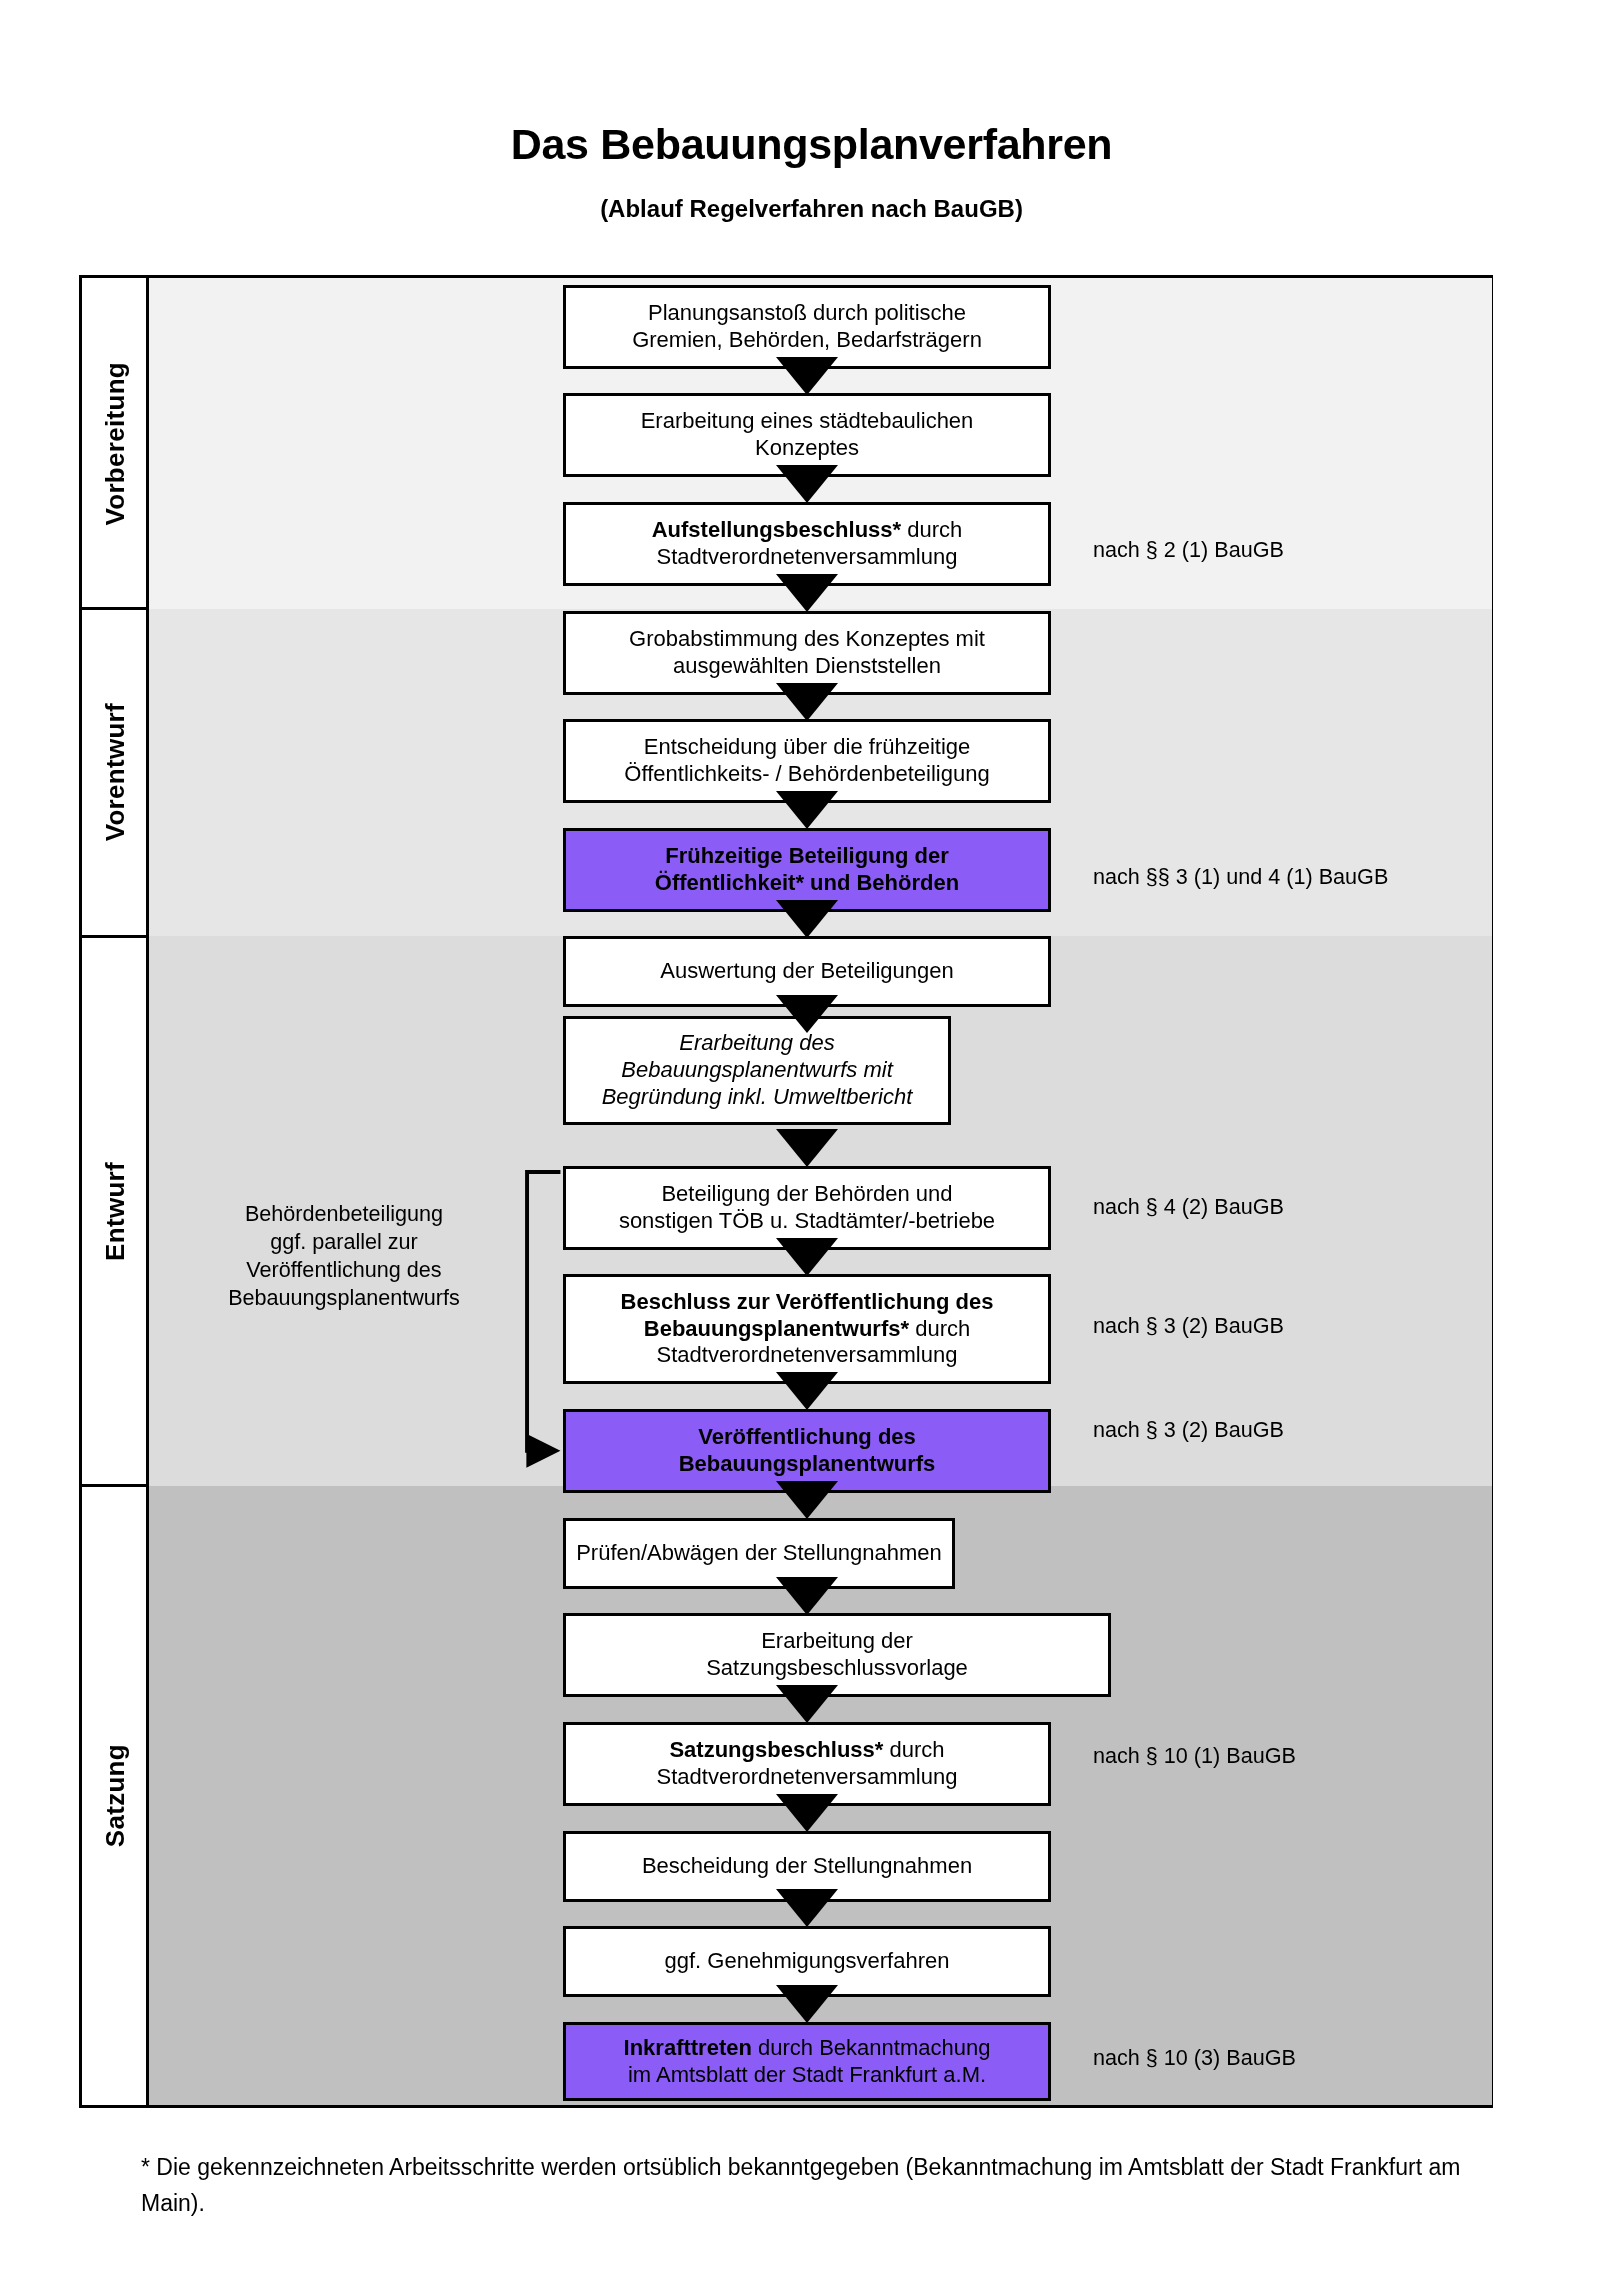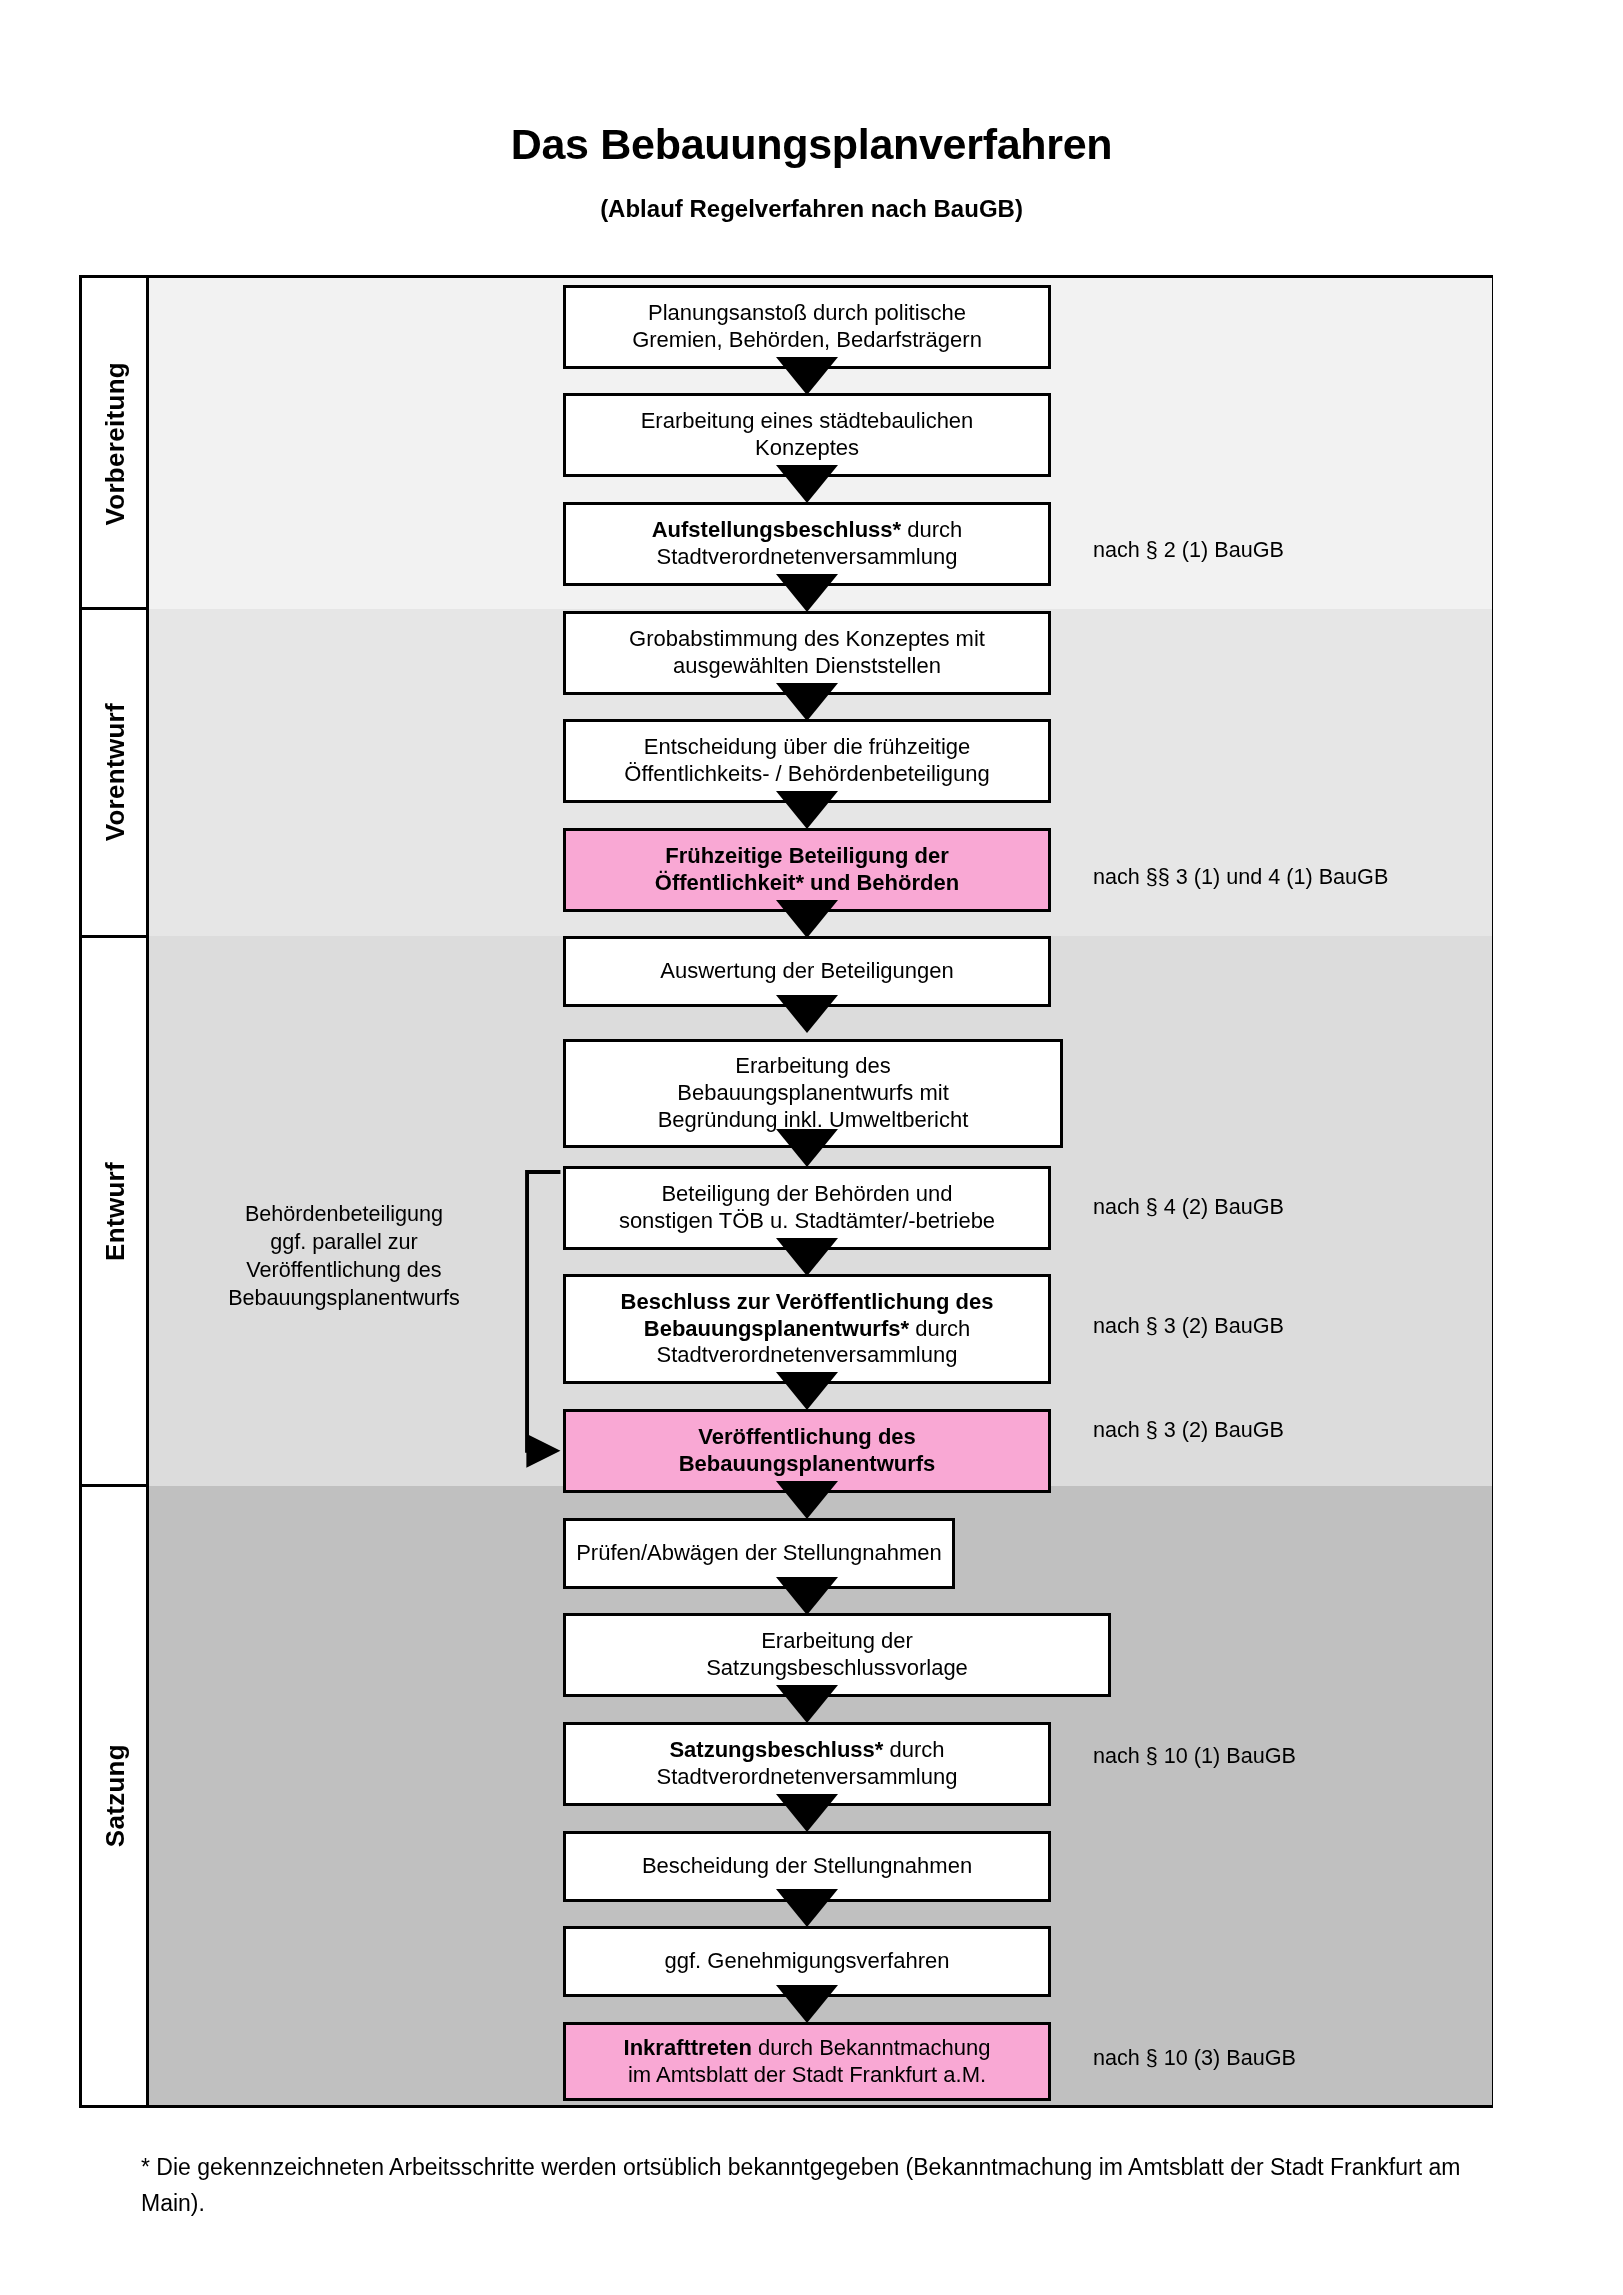--- a/index.html
+++ b/index.html
@@ -68,21 +68,21 @@
     border: 3.3px solid #000;
     background: #ffffff;
     display: flex; flex-direction: column;
     align-items: center; justify-content: center;
     text-align: center;
     font-size: 22px;
     line-height: 1.22;
     padding: 2.6px 6.5px;
     z-index: 4;
   }
-  .pbox.blue { background: #f9a8d4; }
+  .pbox.blue { background: #8b5cf6; }
   .pbox .ln { display: block; white-space: nowrap; }
   .pbox b { font-weight: bold; }
 
   
   .darrow {
     position: absolute;
     width: 0; height: 0;
     border-left: 31px solid transparent;
     border-right: 31px solid transparent;
     border-top: 38px solid #000;
@@ -175,21 +175,21 @@
         <span class="ln"><span>Entscheidung über die frühzeitige</span></span>
         <span class="ln"><span>Öffentlichkeits- / Behördenbeteiligung</span></span>
       </div>
       <div class="pbox blue" style="left: 481px; top: 550px; width: 488px; height: 84px;">
         <span class="ln"><b>Frühzeitige Beteiligung der</b></span>
         <span class="ln"><b>Öffentlichkeit* und Behörden</b></span>
       </div>
       <div class="pbox" style="left: 481px; top: 658px; width: 488px; height: 71px;">
         <span class="ln"><span>Auswertung der Beteiligungen</span></span>
       </div>
-      <div class="pbox" style="left: 481px; top: 761px; width: 500px; height: 109px;">
+      <div class="pbox" style="left: 481px; top: 738px; width: 388px; height: 109px; font-style: italic;">
         <span class="ln"><span>Erarbeitung des</span></span>
         <span class="ln"><span>Bebauungsplanentwurfs mit</span></span>
         <span class="ln"><span>Begründung inkl. Umweltbericht</span></span>
       </div>
       <div class="pbox" style="left: 481px; top: 888px; width: 488px; height: 84px;">
         <span class="ln"><span>Beteiligung der Behörden und</span></span>
         <span class="ln"><span>sonstigen TÖB u. Stadtämter/-betriebe</span></span>
       </div>
       <div class="pbox" style="left: 481px; top: 996px; width: 488px; height: 110px;">
         <span class="ln"><b>Beschluss zur Veröffentlichung des</b></span>

